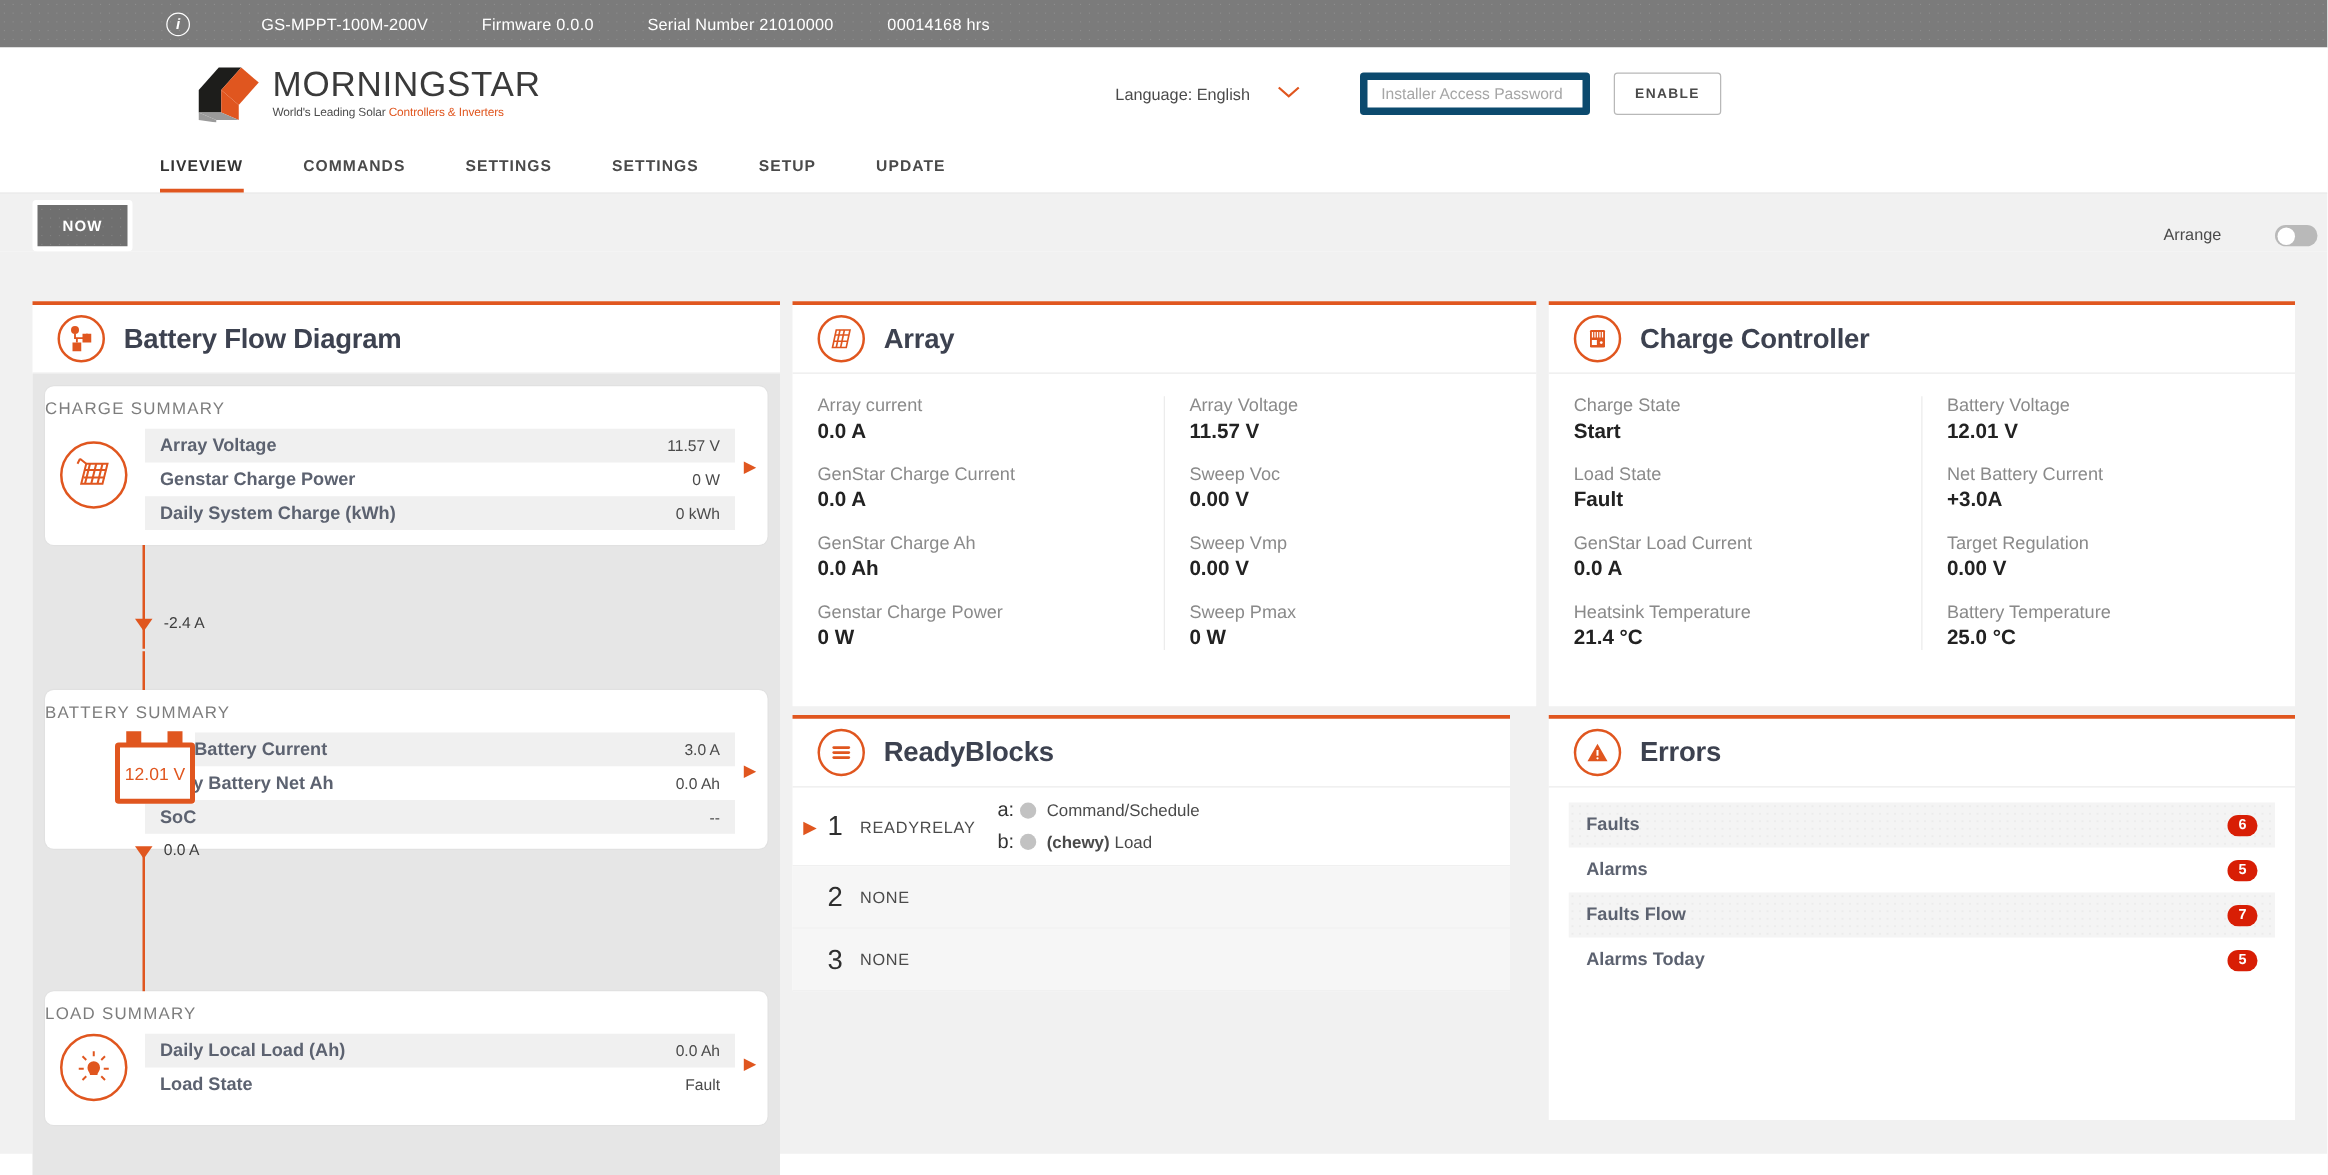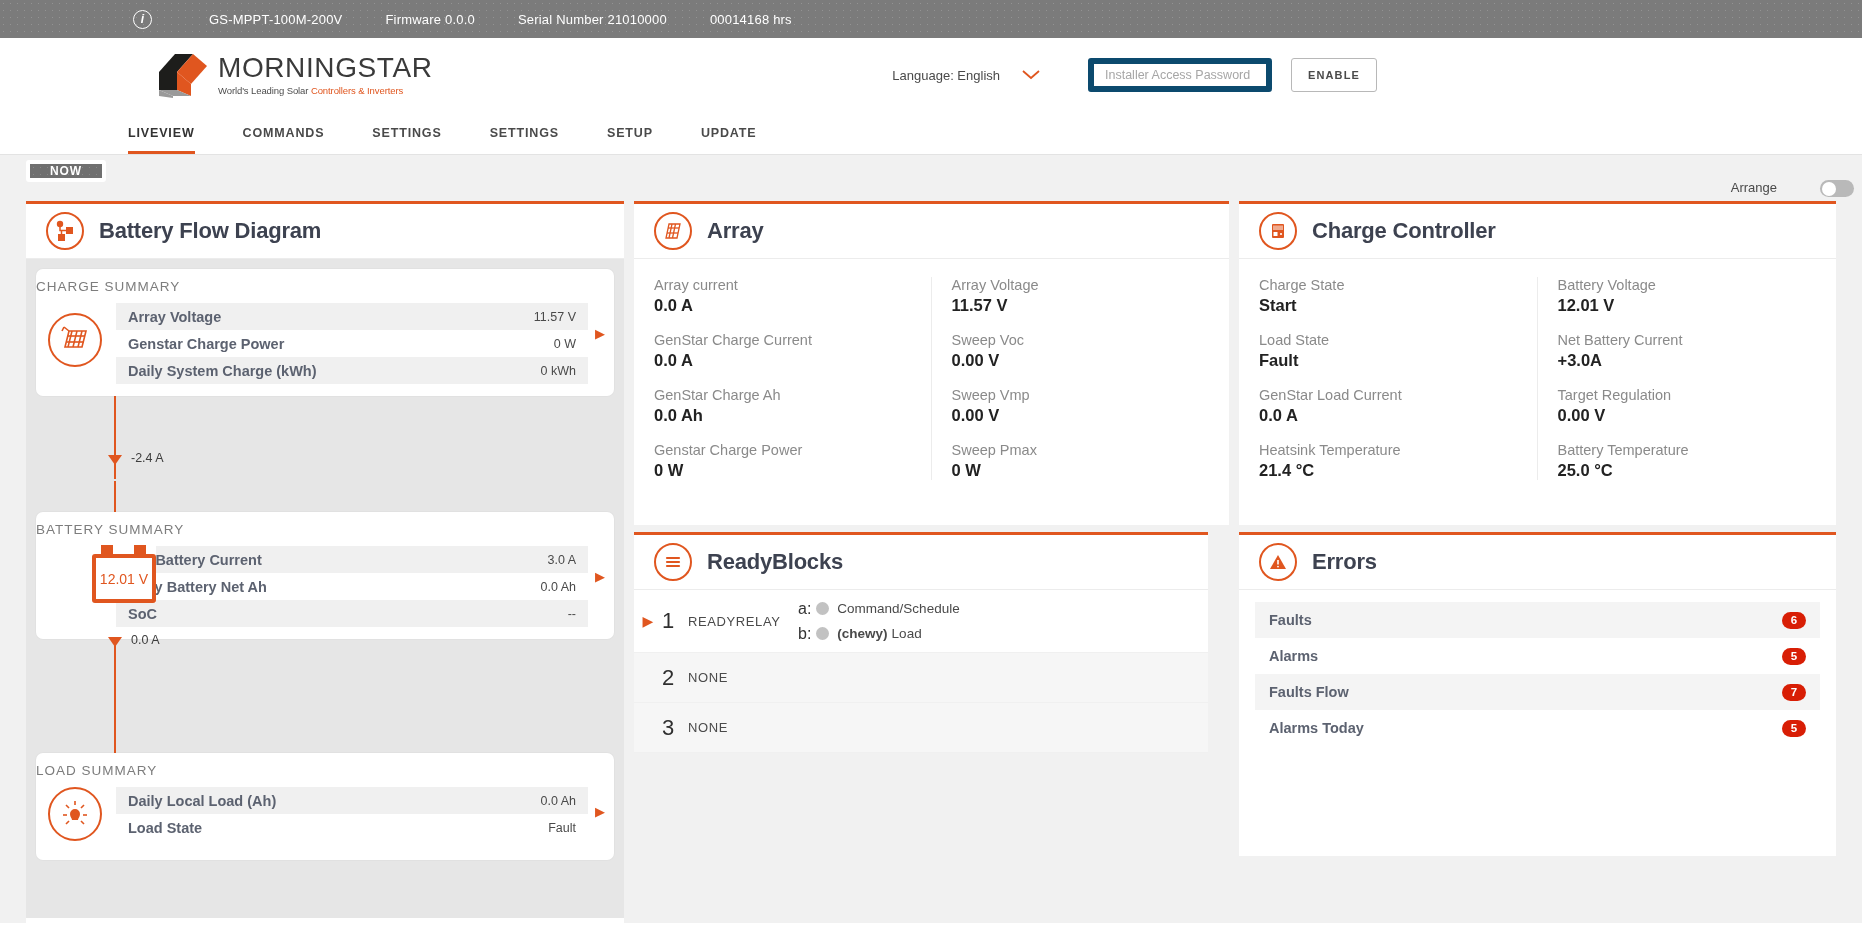--- a/index.html
+++ b/index.html
@@ -87,21 +87,21 @@
     border-bottom: 3px solid transparent; cursor: pointer; white-space: nowrap;
   }
   .navtab.active { border-bottom-color: #e0561f; color: #333; }
 
   
   .subbar {
     height: 46px; background: #f1f1f1; position: relative;
   }
   .now-btn {
     position: absolute; left: 26px; top: 5px;
-    width: 80px; height: 22px;
+    width: 80px; height: 41px;
     background-color: #6f6f6f;
     background-image: radial-gradient(circle, rgba(255,255,255,0.17) 0.6px, transparent 0.7px);
     background-size: 7px 7px;
     border: 4px solid #ffffff;
     border-radius: 3px;
     color: #fff; font-size: 12px; font-weight: 700; letter-spacing: 0.9px;
     display: flex; align-items: center; justify-content: center;
     cursor: pointer; font-family: "Liberation Sans", sans-serif;
   }
   .arrange-wrap {
@@ -120,21 +120,21 @@
 
   
   .main {
     background: #f1f1f1;
     padding: 0 0 0 0;
     height: 722px;
     display: flex;
     gap: 10px;
     padding-left: 26px; padding-right: 22px;
   }
-  .col { display: flex; flex-direction: column; gap: 7px; }
+  .col { display: flex; flex-direction: column; gap: 7px; margin-top: 40px; }
   .col-1 { width: 598px; }
   .col-2 { width: 595px; }
   .col-3 { width: 597px; }
 
   .panel {
     background: #ffffff;
     border-top: 3px solid #e0561f;
   }
   .panel-head {
     height: 55px; display: flex; align-items: center;

